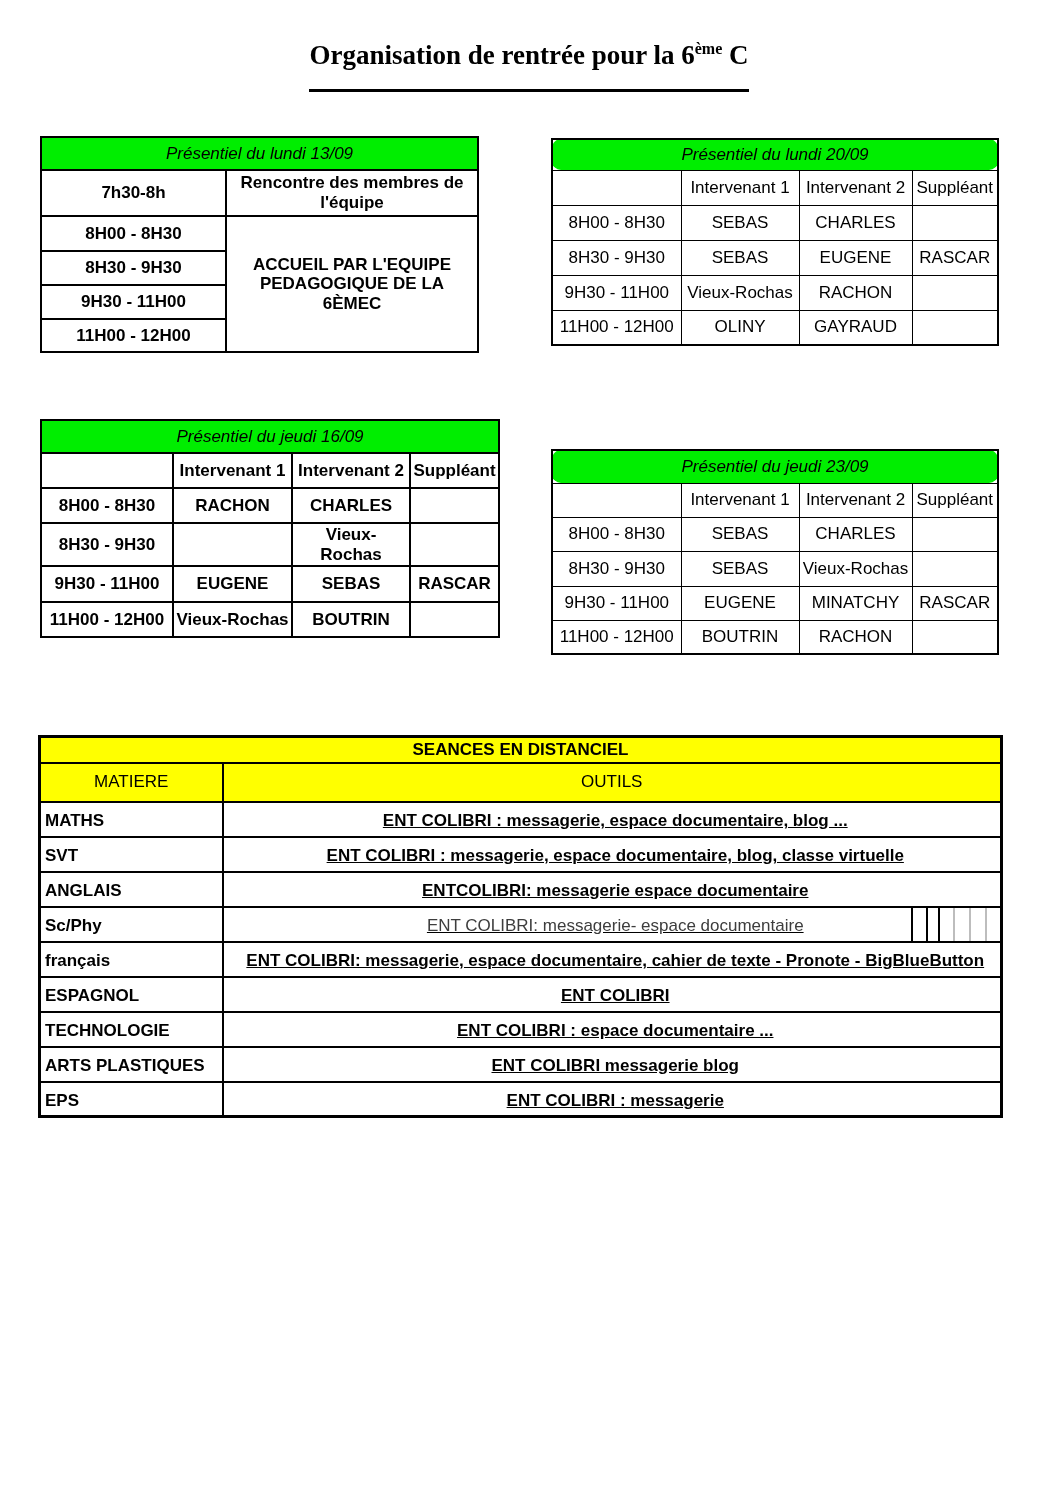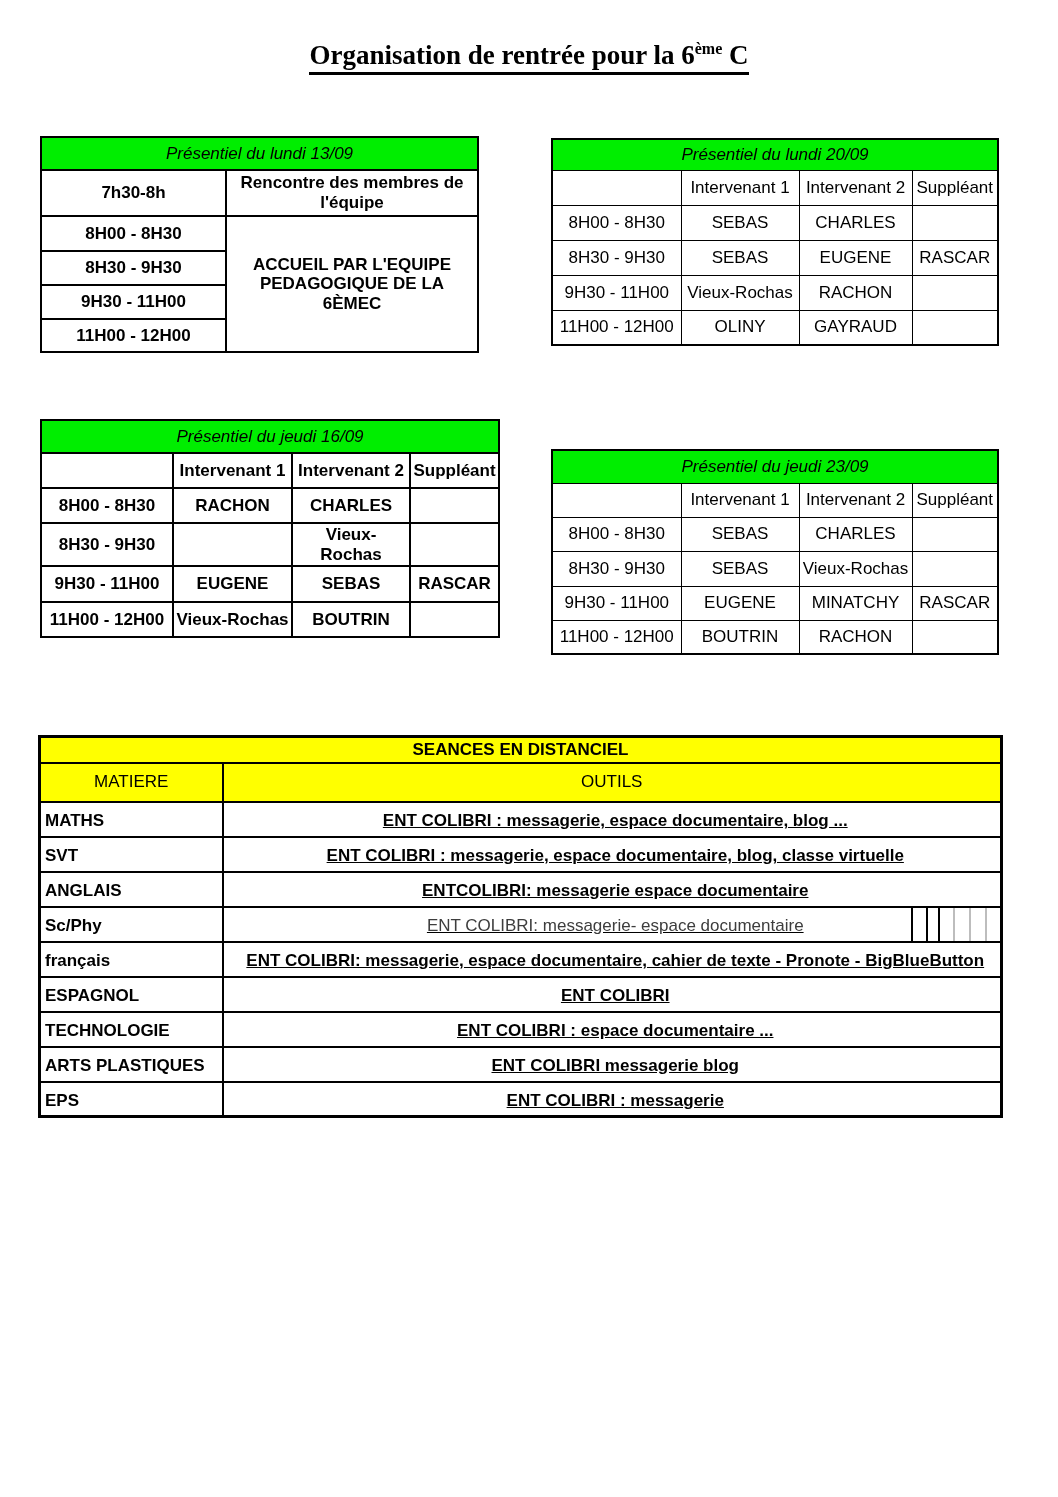--- a/index.html
+++ b/index.html
@@ -2,34 +2,34 @@
 <html style="--header_green: #00EE00; --header_yellow: #FFFF00; --muted_text: #3d3d3d;"><head>
 <meta charset="utf-8">
 <style>
   html,body{margin:0;padding:0;background:#ffffff;}
   .page{position:relative;width:1058px;height:1497px;background:#fff;overflow:hidden;
         font-family:"Liberation Sans", sans-serif;color:#000;}
 
   
   .doc-title{position:absolute;top:40px;left:0;width:100%;text-align:center;}
   .title-inner{display:inline-block;font-family:"Liberation Serif", serif;font-weight:bold;
-               font-size:27px;border-bottom:3px solid #000;padding-bottom:1px;}
+               font-size:27px;border-bottom:3px solid #000;padding-bottom:18px;}
   .title-inner sup{font-size:16px;}
 
   
   table{border-collapse:collapse;table-layout:fixed;position:absolute;background:#fff;}
   td{overflow:hidden;white-space:normal;}
 
   
   .p-table td{border:2px solid #000;text-align:center;vertical-align:middle;
               font-size:17px;line-height:1.15;padding:1px 2px;}
   .p-table .ghead{background:var(--header_green);font-weight:normal;font-style:italic;}
   .p-table.heavy td{font-weight:bold;}
   .p-table.heavy .ghead{font-weight:normal;}
-  .p-table.thin td{border-width:1px;font-weight:normal;}
+  .p-table.thin td{border-width:1px;font-weight:normal;border-radius:9px;}
   .p-table.thin{border:2px solid #000;}
 
   #t1{left:40px;top:136px;width:437px;}
   #t2{left:551px;top:138px;width:446px;}
   #t3{left:40px;top:419px;width:458px;}
   #t4{left:551px;top:449px;width:446px;}
 
   
   #t5{left:38px;top:735px;width:962px;border:3px solid #000;}
   #t5 td{border:2px solid #000;font-size:17px;line-height:1.15;}

